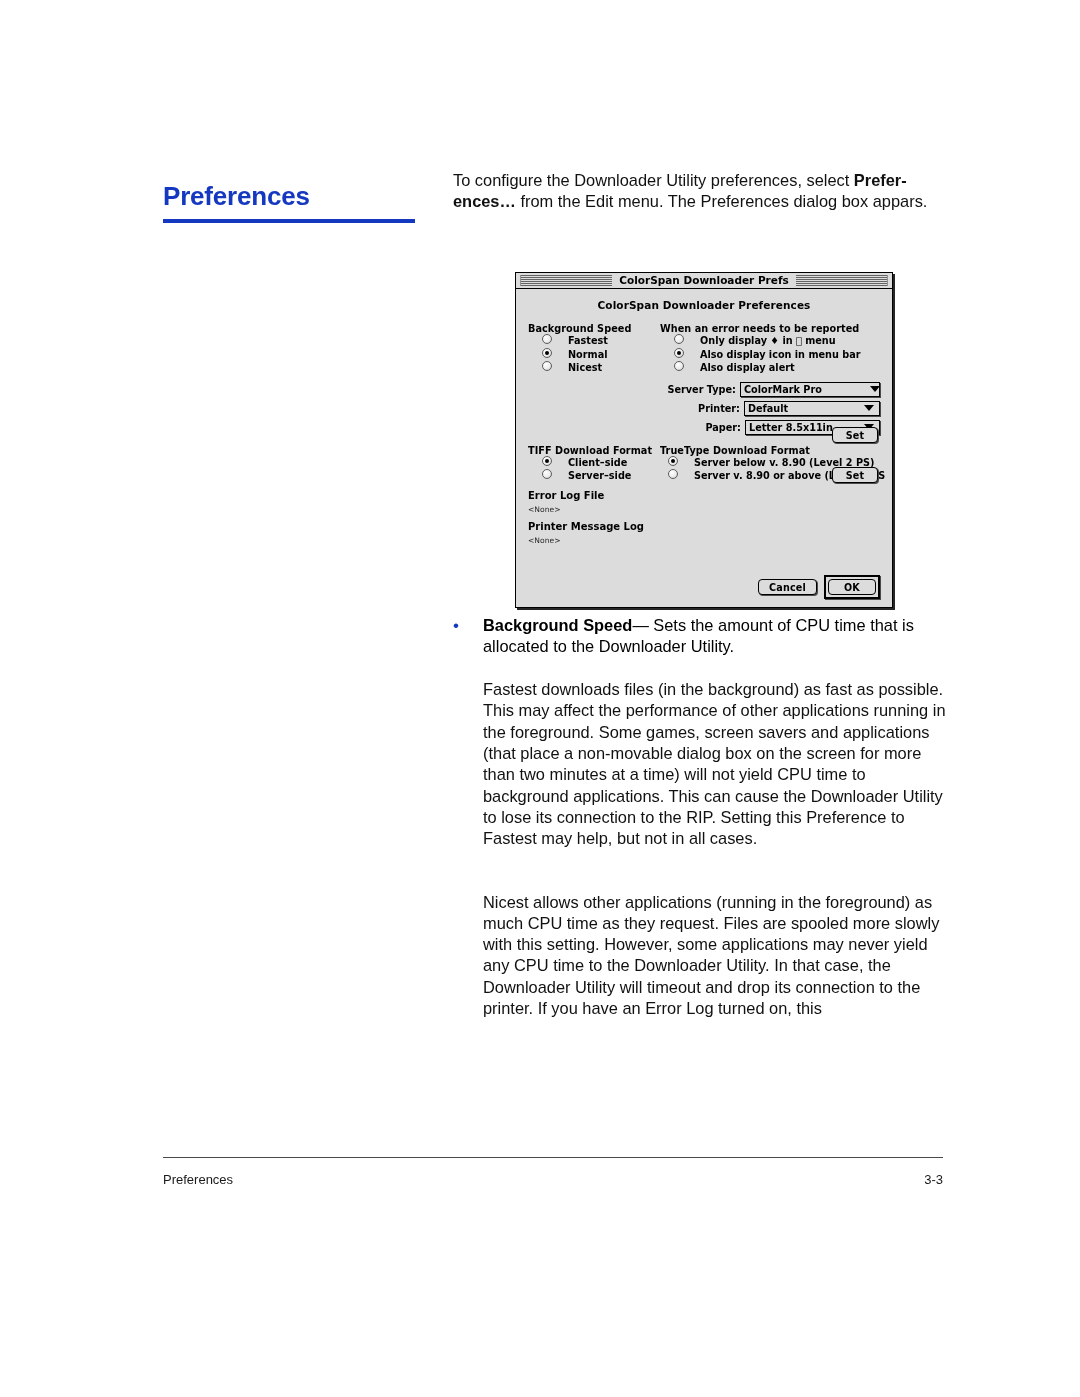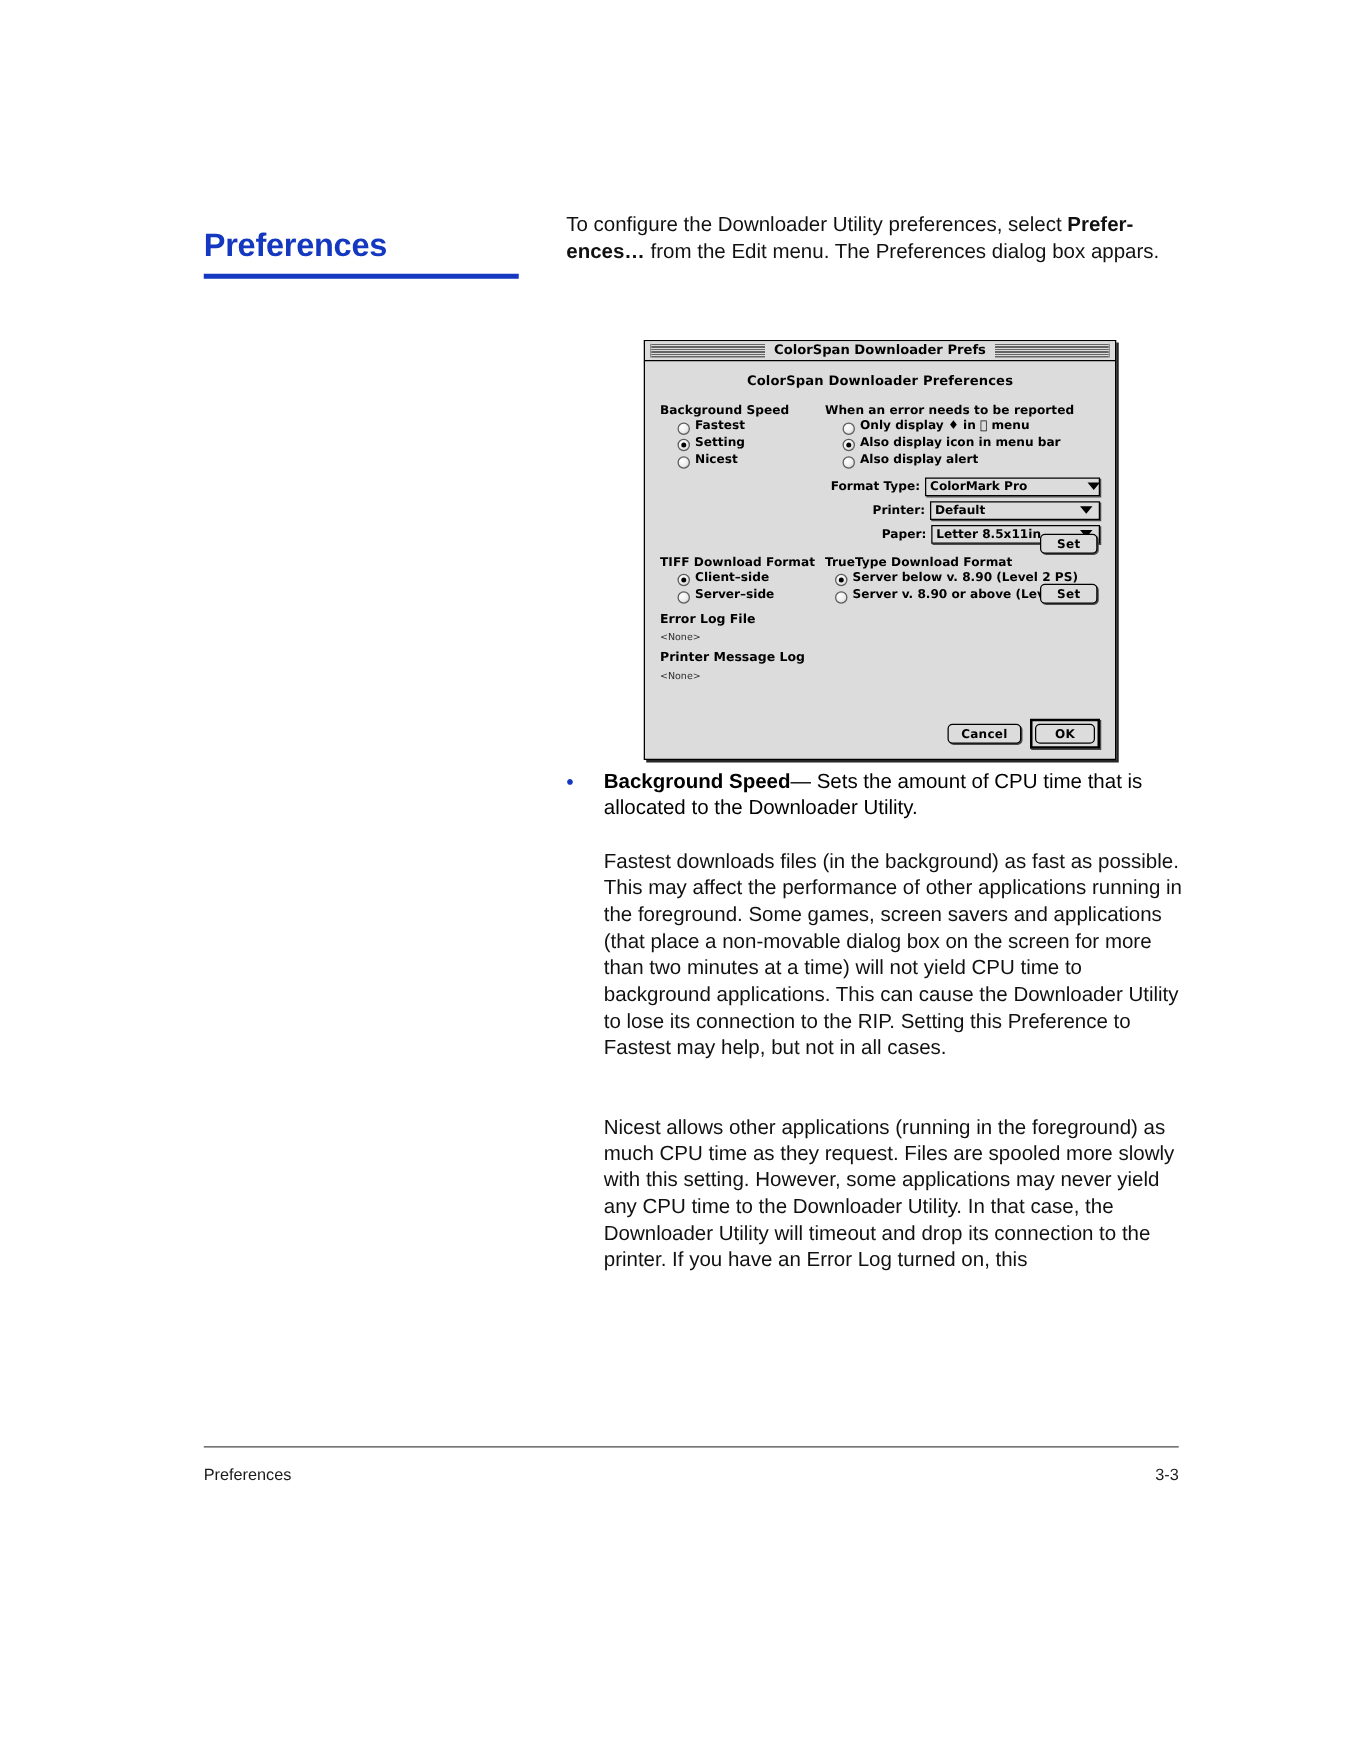--- a/index.html
+++ b/index.html
@@ -144,26 +144,27 @@
   }
 
   .grp-title {
     font-size: 9.7px;
     font-weight: bold;
     letter-spacing: 0.05px;
     white-space: nowrap;
   }
   .radio-line {
     display: flex;
-    align-items: flex-end;
+    align-items: flex-start;
     font-size: 9.7px;
     font-weight: bold;
     white-space: nowrap;
     line-height: 13.5px;
     margin-left: 14px;
+    gap: 12px;
   }
   .radio {
     width: 10px; height: 10px;
     border-radius: 50%;
     border: 1px solid #5c5c5c;
     background: radial-gradient(circle at 35% 32%, #ffffff 0%, #ededed 55%, #bdbdbd 100%);
     box-sizing: border-box;
     margin-right: 4px;
     flex: 0 0 10px;
     position: relative;
@@ -340,21 +341,21 @@
 
       <div class="row">
         <div class="col-left">
           <div class="grp-title">Background Speed</div>
           <div class="radio-line">
             <span class="radio"></span>
             <span>Fastest</span>
           </div>
           <div class="radio-line">
             <span class="radio on"></span>
-            <span>Setting</span>
+            <span>Normal</span>
           </div>
           <div class="radio-line">
             <span class="radio"></span>
             <span>Nicest</span>
           </div>
         </div>
 
         <div class="col-right">
           <div class="grp-title">When an error needs to be reported</div>
           <div class="radio-line">
@@ -369,21 +370,21 @@
             <span class="radio"></span>
             <span>Also display alert</span>
           </div>
         </div>
       </div>
 
       <div class="row block-units">
 
         <div class="col-right">
           <div class="popup-row">
-            <span class="popup-label">Format Type:</span>
+            <span class="popup-label">Server Type:</span>
             <span class="popup" id="popup-servertype">
               <span class="pv">ColorMark Pro</span>
               <span class="arrow"></span>
             </span>
           </div>
           <div class="popup-row">
             <span class="popup-label">Printer:</span>
             <span class="popup" id="popup-printer">
               <span class="pv">Default</span>
               <span class="arrow"></span>

